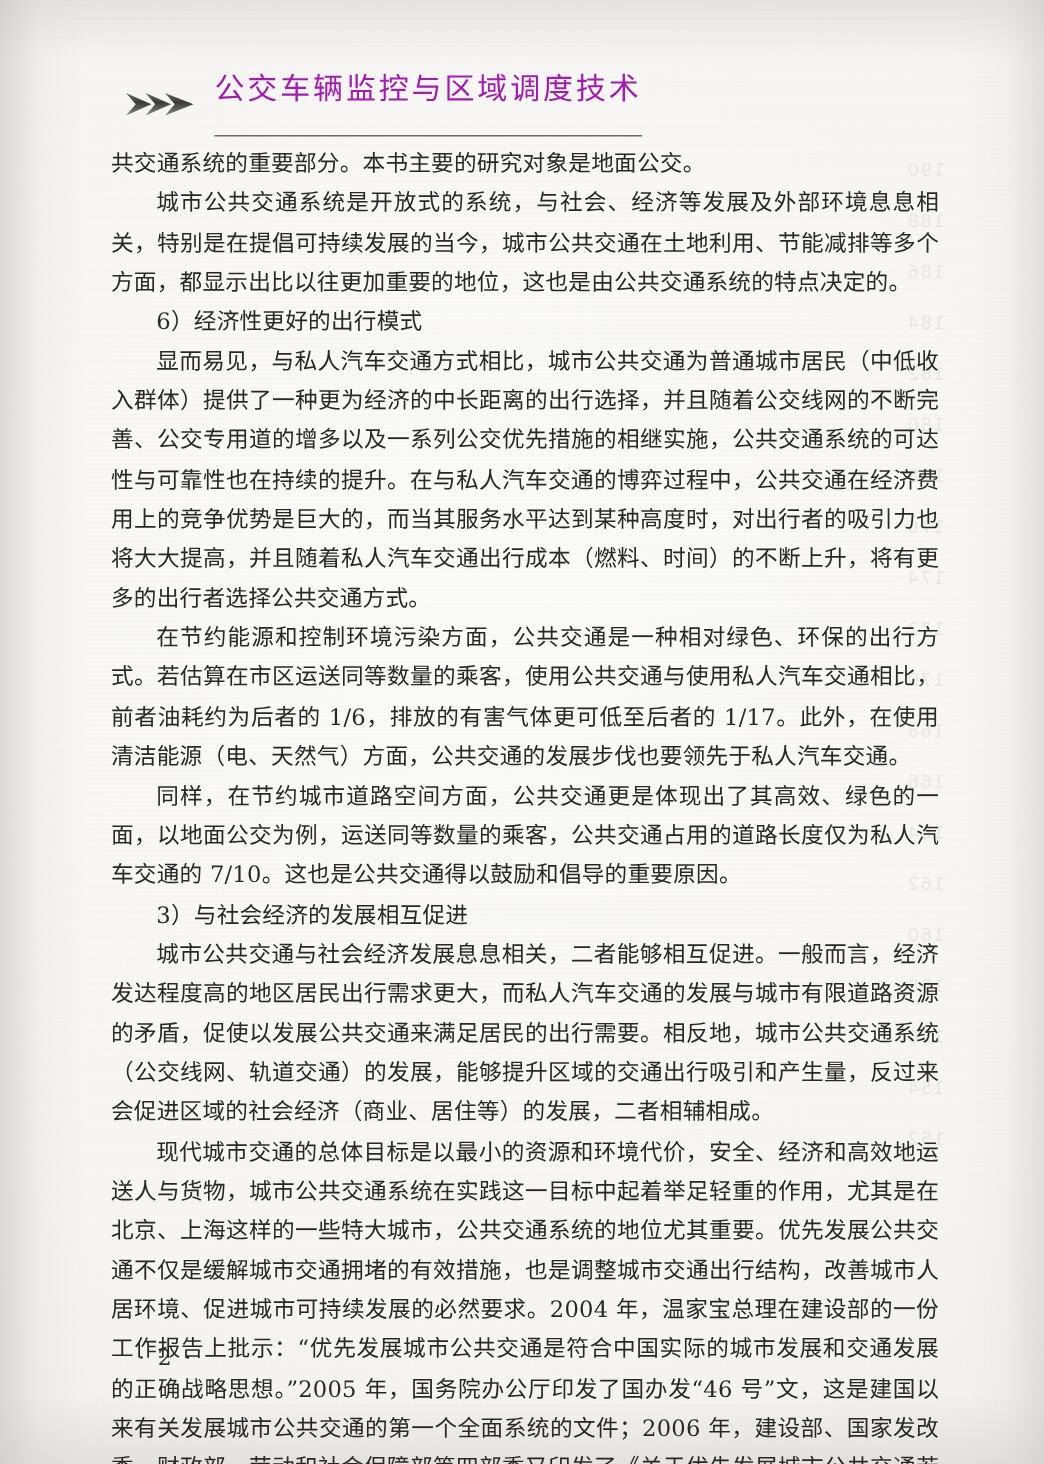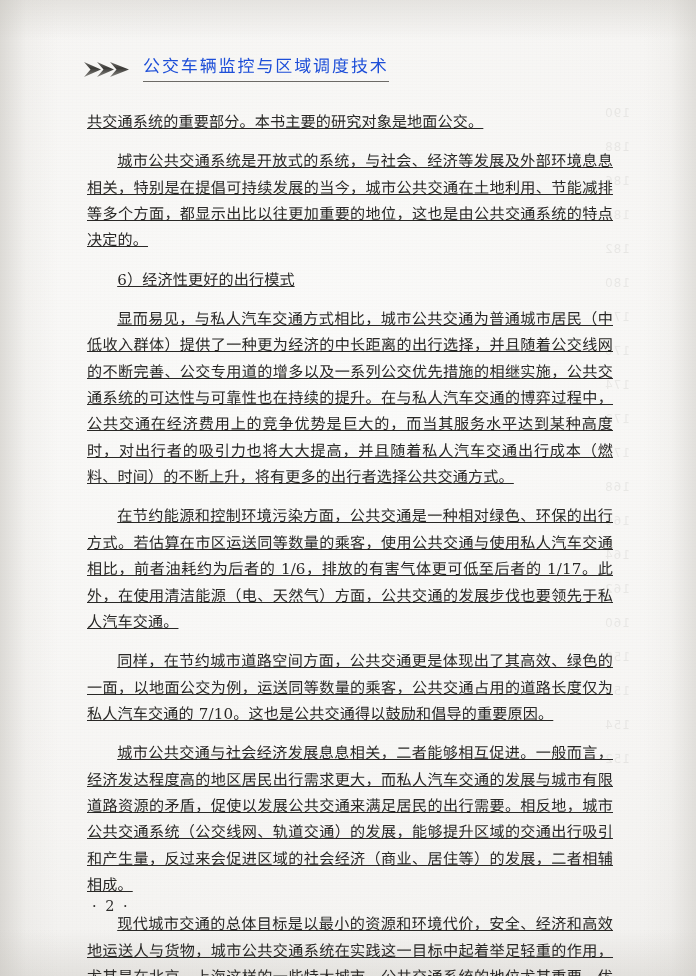--- a/index.html
+++ b/index.html
@@ -95,49 +95,48 @@
     align-items: center;
     gap: 11px;
   }
   .head-arrows {
     display: block;
     width: 48px;
     height: 17px;
     flex: 0 0 auto;
   }
   .head-title {
-    font-size: 17px;
-    color: #1d4ed8;
+    font-size: 20px;
+    color: #a21caf;
     letter-spacing: 1.9px;
     white-space: nowrap;
-    padding-bottom: 5px;
+    padding-bottom: 19px;
     border-bottom: 1.1px solid #6c6a66;
     line-height: 1.2;
     font-family: "DejaVu Sans", "Liberation Sans", sans-serif;
     font-weight: 500;
   }
 
   
   .body-text {
     position: absolute;
     left: 74px;
     top: 96px;
     width: 552px;
     color: #292826;
     font-size: 15.1px;
     line-height: 26.35px;
     letter-spacing: 0.15px;
     text-align: justify;
     text-justify: inter-character;
   }
   .body-text p {
-    margin: 13px;
+    margin: 0;
     text-indent: 2em;
     white-space: normal;
-    text-decoration: underline;
   }
   .body-text p.no-indent {
     text-indent: 0;
   }
   .body-text p.heading-line {
     text-indent: 2em;
   }
 
   
   .folio {
@@ -202,19 +201,20 @@
     <div class="head-title">公交车辆监控与区域调度技术</div>
   </div>
 
   <div class="body-text" id="body-text">
       <p class="no-indent">共交通系统的重要部分。本书主要的研究对象是地面公交。</p>
       <p>城市公共交通系统是开放式的系统，与社会、经济等发展及外部环境息息相关，特别是在提倡可持续发展的当今，城市公共交通在土地利用、节能减排等多个方面，都显示出比以往更加重要的地位，这也是由公共交通系统的特点决定的。</p>
       <p class="heading-line">6）经济性更好的出行模式</p>
       <p>显而易见，与私人汽车交通方式相比，城市公共交通为普通城市居民（中低收入群体）提供了一种更为经济的中长距离的出行选择，并且随着公交线网的不断完善、公交专用道的增多以及一系列公交优先措施的相继实施，公共交通系统的可达性与可靠性也在持续的提升。在与私人汽车交通的博弈过程中，公共交通在经济费用上的竞争优势是巨大的，而当其服务水平达到某种高度时，对出行者的吸引力也将大大提高，并且随着私人汽车交通出行成本（燃料、时间）的不断上升，将有更多的出行者选择公共交通方式。</p>
       <p>在节约能源和控制环境污染方面，公共交通是一种相对绿色、环保的出行方式。若估算在市区运送同等数量的乘客，使用公共交通与使用私人汽车交通相比，前者油耗约为后者的 1/6，排放的有害气体更可低至后者的 1/17。此外，在使用清洁能源（电、天然气）方面，公共交通的发展步伐也要领先于私人汽车交通。</p>
       <p>同样，在节约城市道路空间方面，公共交通更是体现出了其高效、绿色的一面，以地面公交为例，运送同等数量的乘客，公共交通占用的道路长度仅为私人汽车交通的 7/10。这也是公共交通得以鼓励和倡导的重要原因。</p>
+      <p class="heading-line">3）与社会经济的发展相互促进</p>
       <p>城市公共交通与社会经济发展息息相关，二者能够相互促进。一般而言，经济发达程度高的地区居民出行需求更大，而私人汽车交通的发展与城市有限道路资源的矛盾，促使以发展公共交通来满足居民的出行需要。相反地，城市公共交通系统（公交线网、轨道交通）的发展，能够提升区域的交通出行吸引和产生量，反过来会促进区域的社会经济（商业、居住等）的发展，二者相辅相成。</p>
       <p>现代城市交通的总体目标是以最小的资源和环境代价，安全、经济和高效地运送人与货物，城市公共交通系统在实践这一目标中起着举足轻重的作用，尤其是在北京、上海这样的一些特大城市，公共交通系统的地位尤其重要。优先发展公共交通不仅是缓解城市交通拥堵的有效措施，也是调整城市交通出行结构，改善城市人居环境、促进城市可持续发展的必然要求。2004 年，温家宝总理在建设部的一份工作报告上批示：“优先发展城市公共交通是符合中国实际的城市发展和交通发展的正确战略思想。”2005 年，国务院办公厅印发了国办发“46 号”文，这是建国以来有关发展城市公共交通的第一个全面系统的文件；2006 年，建设部、国家发改委、财政部、劳动和社会保障部等四部委又印发了《关于优先发展城市公共交通若干经济政策的意见》，即“288 号”文，并于 12 月初在北京召</p>
     </div>
 
   <div class="folio">· 2 ·</div>
 
 </div>
 
 </body></html>

